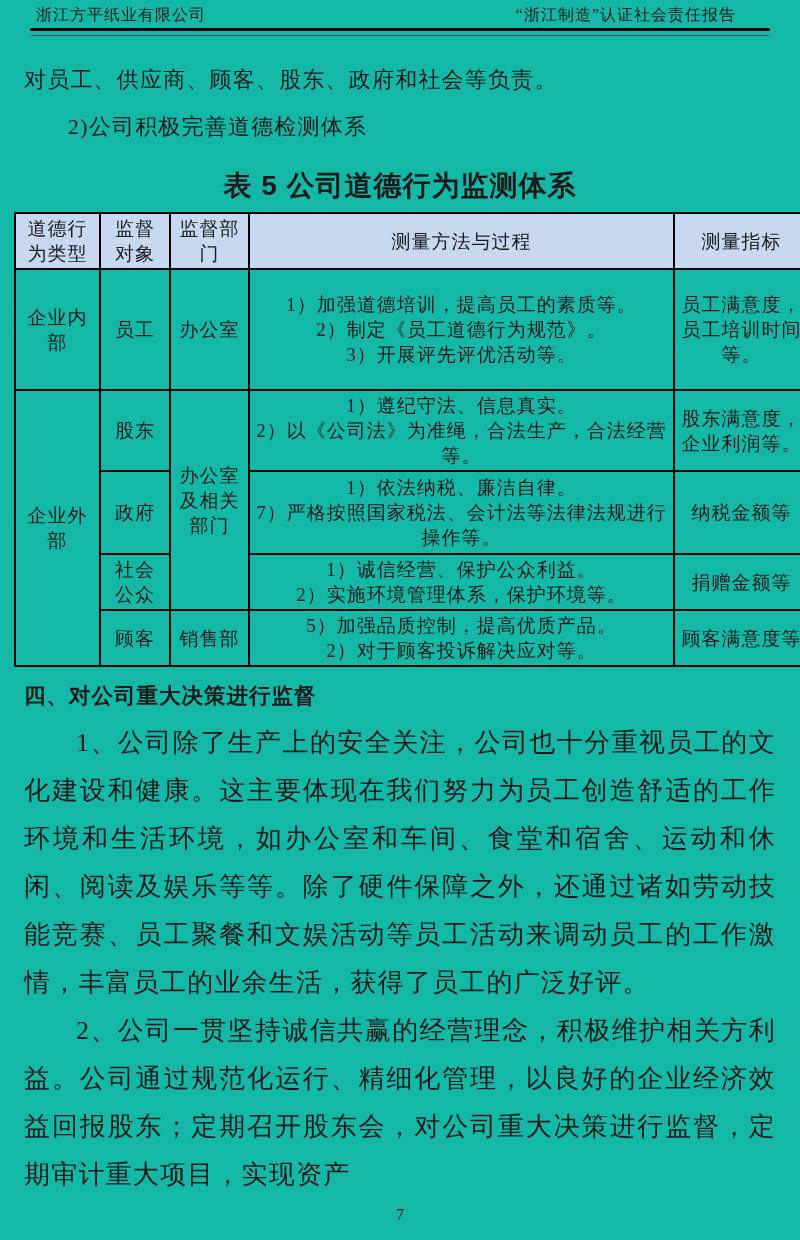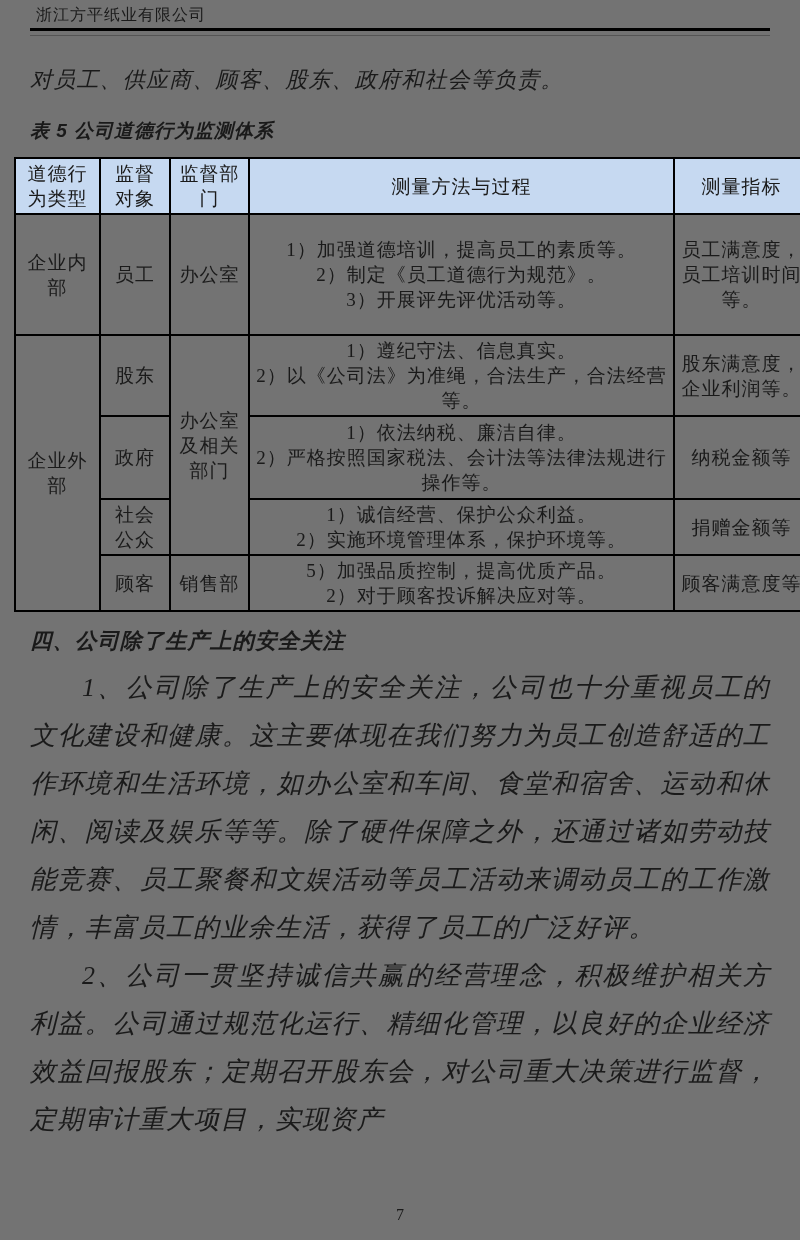--- a/index.html
+++ b/index.html
@@ -1,54 +1,54 @@
 <!DOCTYPE html>
 <html><head>
 <meta charset="utf-8">
 <style>
   * { margin: 0; padding: 0; box-sizing: border-box; }
   html, body { background: #ffffff; }
   .page {
     position: relative;
     width: 800px;
     height: 1240px;
-    background: #737373;
+    background: #14b8a6;
     overflow: hidden;
     font-family: "Liberation Serif", serif;
     color: #1a1a1a;
   }
   .doc-header {
     display: flex;
     justify-content: space-between;
     padding: 5px 64px 0 36px;
     font-size: 16px;
     letter-spacing: 1px;
   }
   .header-rule {
     margin: 2px 30px 0 30px;
     height: 8px;
     border-top: 3px solid #000000;
     border-bottom: 1px solid #555555;
   }
-  .content { padding: 0 30px; font-style: italic; }
+  .content { padding: 0 24px; }
   .intro { margin-top: 20px; }
   .intro p {
     font-size: 22px;
     line-height: 47px;
     letter-spacing: 1.2px;
   }
   .indent { text-indent: 2em; }
   .table-title {
     font-family: "Liberation Sans", sans-serif;
     font-weight: bold;
-    font-size: 19px;
+    font-size: 28px;
     letter-spacing: 1px;
-    text-align: left;
+    text-align: center;
     line-height: 40px;
-    margin-top: 8px;
+    margin-top: 16px;
     margin-bottom: 6px;
   }
   table.ethics {
     border-collapse: collapse;
     table-layout: fixed;
     width: 794px;
     margin-left: 14px;
   }
   table.ethics th, table.ethics td {
     border: 2px solid #000000;
@@ -100,27 +100,29 @@
     font-size: 16px;
   }
 </style>
 </head>
 <body>
 
 <div class="page">
 
   <div class="doc-header">
     <span>浙江方平纸业有限公司</span>
+    <span>“浙江制造”认证社会责任报告</span>
   </div>
   <div class="header-rule"></div>
 
   <div class="content">
 
     <div class="intro">
       <p>对员工、供应商、顾客、股东、政府和社会等负责。</p>
+      <p class="indent">2)公司积极完善道德检测体系</p>
     </div>
 
     <div class="table-title">表 5 公司道德行为监测体系</div>
   </div>
 
   <table class="ethics">
     <colgroup>
       <col style="width:85px">
         <col style="width:70px">
         <col style="width:79px">
@@ -150,40 +152,40 @@
         <td rowspan="4">企业外部</td>
         <td>股东</td>
         <td rowspan="3">办公室及相关部门</td>
         <td class="methods">1）遵纪守法、信息真实。
 2）以《公司法》为准绳，合法生产，合法经营等。</td>
         <td>股东满意度，企业利润等。</td>
       </tr>
       <tr class="r3">
         <td>政府</td>
         <td class="methods">1）依法纳税、廉洁自律。
-2）严格按照国家税法、会计法等法律法规进行操作等。</td>
+7）严格按照国家税法、会计法等法律法规进行操作等。</td>
         <td>纳税金额等</td>
       </tr>
       <tr class="r4">
         <td>社会公众</td>
         <td class="methods">1）诚信经营、保护公众利益。
 2）实施环境管理体系，保护环境等。</td>
         <td>捐赠金额等</td>
       </tr>
       <tr class="r5">
         <td>顾客</td>
         <td>销售部</td>
         <td class="methods">5）加强品质控制，提高优质产品。
 2）对于顾客投诉解决应对等。</td>
         <td>顾客满意度等</td>
       </tr>
     </tbody>
   </table>
 
   <div class="content">
-    <div class="section-heading">四、公司除了生产上的安全关注</div>
+    <div class="section-heading">四、对公司重大决策进行监督</div>
     <p class="body-para first">1、公司除了生产上的安全关注，公司也十分重视员工的文化建设和健康。这主要体现在我们努力为员工创造舒适的工作环境和生活环境，如办公室和车间、食堂和宿舍、运动和休闲、阅读及娱乐等等。除了硬件保障之外，还通过诸如劳动技能竞赛、员工聚餐和文娱活动等员工活动来调动员工的工作激情，丰富员工的业余生活，获得了员工的广泛好评。</p>
     <p class="body-para">2、公司一贯坚持诚信共赢的经营理念，积极维护相关方利益。公司通过规范化运行、精细化管理，以良好的企业经济效益回报股东；定期召开股东会，对公司重大决策进行监督，定期审计重大项目，实现资产</p>
   </div>
 
   <div class="page-footer">7</div>
 
 </div>
 
 </body></html>

